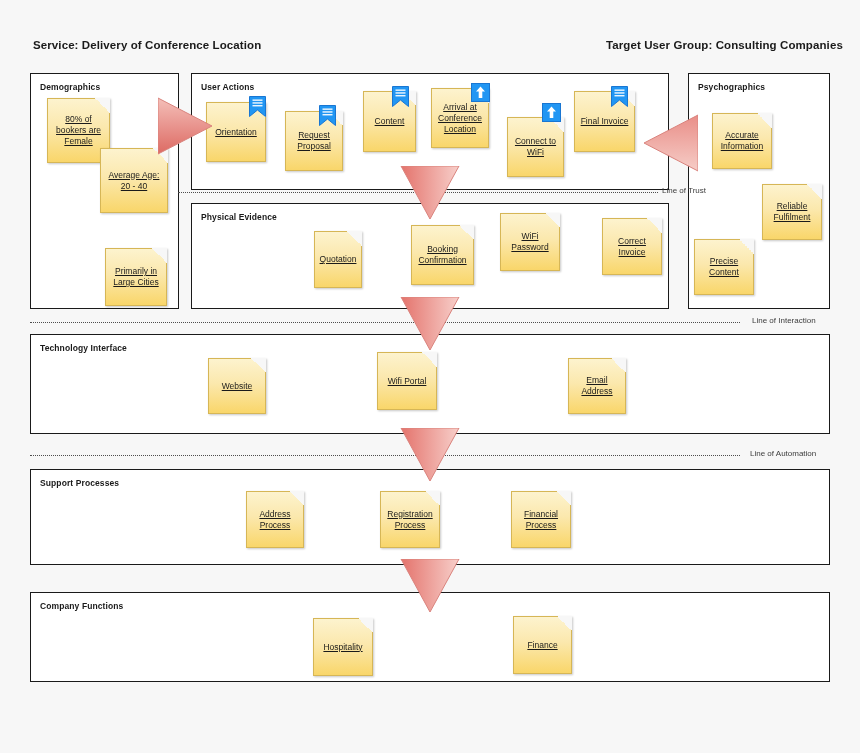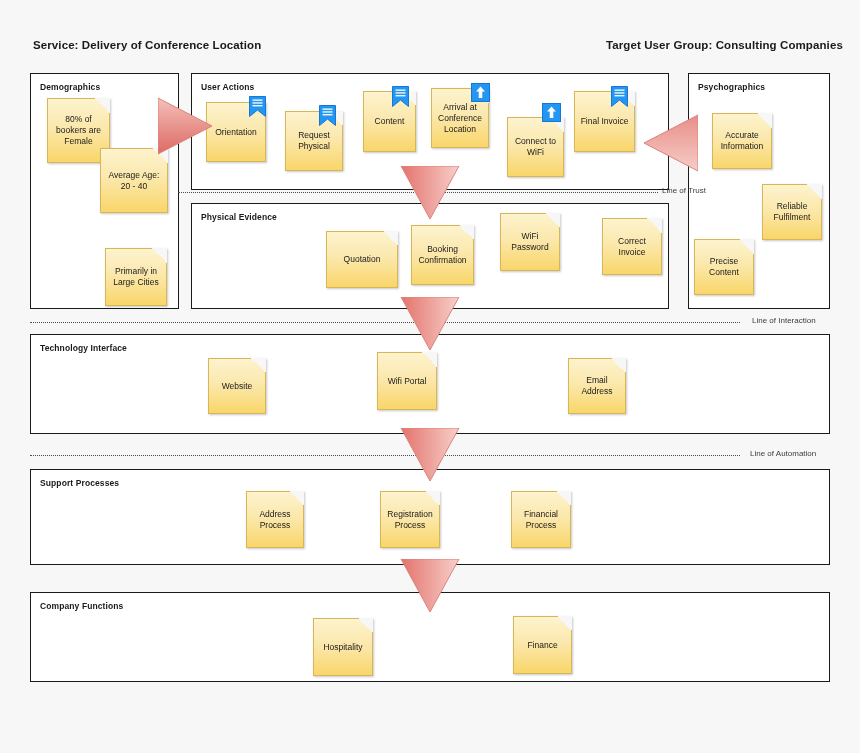--- a/index.html
+++ b/index.html
@@ -74,20 +74,21 @@
       linear-gradient(to bottom, #fdf3ce 0%, #fbe8ad 45%, #f9d66a 100%);
     display: flex;
     align-items: center;
     justify-content: center;
     text-align: center;
     font-size: 8.5px;
     line-height: 11px;
     color: #1a1a1a;
     box-shadow: 1px 1px 2px rgba(0,0,0,.22);
     padding: 8px 3px;
+    text-decoration: underline;
   }
   .note .note-label { position: relative; z-index: 1; }
   
   .note::after {
     content: "";
     position: absolute;
     top: -1px;
     right: -1px;
     width: 15px;
     height: 15px;
@@ -245,21 +246,21 @@
   <div class="badge" style="left:249px; top:96px;">
     <svg width="17" height="21" viewBox="0 0 17 21">
       <polygon points="0.5,0.5 16.5,0.5 16.5,20.5 8.5,14 0.5,20.5" fill="#2196f3" stroke="#1976d2" stroke-width="1"></polygon>
       <rect x="3.5" y="3.5" width="10" height="1.3" fill="#ffffff"></rect>
       <rect x="3.5" y="6.3" width="10" height="1.3" fill="#ffffff"></rect>
       <rect x="3.5" y="9.1" width="10" height="1.3" fill="#ffffff"></rect>
     </svg>
   </div>
 
   <div class="note" style="left:285px; top:111px; width:58px; height:60px;">
-    <span class="note-label">Request Physical</span>
+    <span class="note-label">Request Proposal</span>
   </div>
   <div class="badge" style="left:319px; top:105px;">
     <svg width="17" height="21" viewBox="0 0 17 21">
       <polygon points="0.5,0.5 16.5,0.5 16.5,20.5 8.5,14 0.5,20.5" fill="#2196f3" stroke="#1976d2" stroke-width="1"></polygon>
       <rect x="3.5" y="3.5" width="10" height="1.3" fill="#ffffff"></rect>
       <rect x="3.5" y="6.3" width="10" height="1.3" fill="#ffffff"></rect>
       <rect x="3.5" y="9.1" width="10" height="1.3" fill="#ffffff"></rect>
     </svg>
   </div>
 
@@ -300,21 +301,21 @@
   </div>
   <div class="badge" style="left:611px; top:86px;">
     <svg width="17" height="21" viewBox="0 0 17 21">
       <polygon points="0.5,0.5 16.5,0.5 16.5,20.5 8.5,14 0.5,20.5" fill="#2196f3" stroke="#1976d2" stroke-width="1"></polygon>
       <rect x="3.5" y="3.5" width="10" height="1.3" fill="#ffffff"></rect>
       <rect x="3.5" y="6.3" width="10" height="1.3" fill="#ffffff"></rect>
       <rect x="3.5" y="9.1" width="10" height="1.3" fill="#ffffff"></rect>
     </svg>
   </div>
 
-  <div class="note" style="left:314px; top:231px; width:72px; height:57px;margin-left:12px;">
+  <div class="note" style="left:314px; top:231px; width:48px; height:57px;">
     <span class="note-label">Quotation</span>
   </div>
   <div class="note" style="left:411px; top:225px; width:63px; height:60px;">
     <span class="note-label">Booking Confirmation</span>
   </div>
   <div class="note" style="left:500px; top:213px; width:60px; height:58px;">
     <span class="note-label">WiFi Password</span>
   </div>
   <div class="note" style="left:602px; top:218px; width:60px; height:57px;">
     <span class="note-label">Correct Invoice</span>

